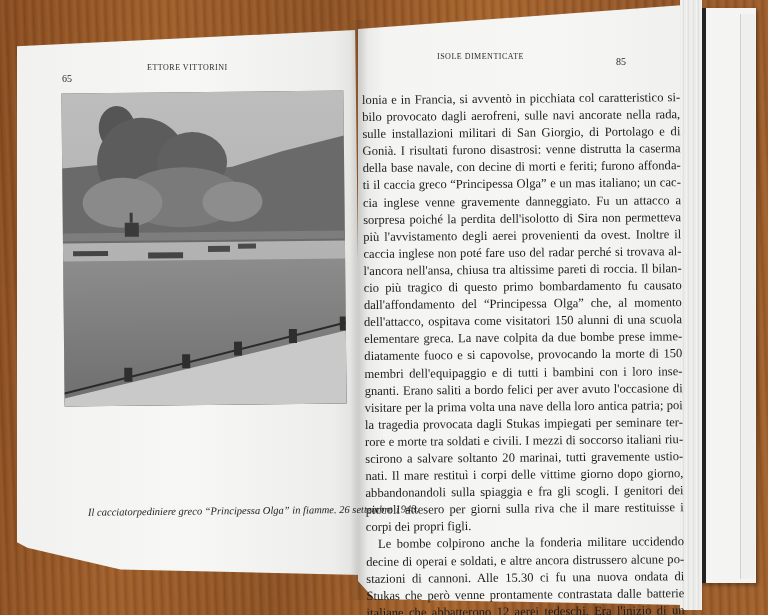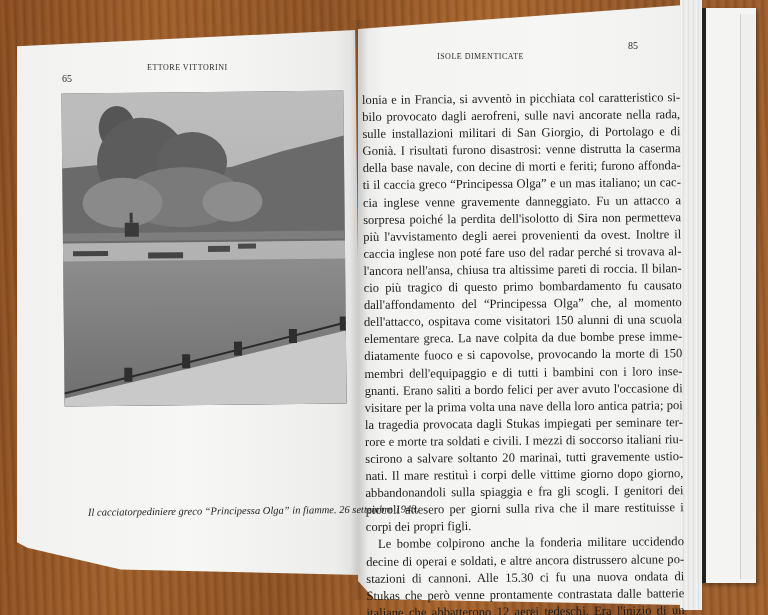--- a/index.html
+++ b/index.html
@@ -124,21 +124,21 @@
     <rect x="118" y="262" width="8" height="14" fill="#2e2e2e"></rect>
     <rect x="170" y="250" width="8" height="14" fill="#2e2e2e"></rect>
     <rect x="225" y="238" width="8" height="14" fill="#2e2e2e"></rect>
     <rect x="276" y="226" width="6" height="14" fill="#2e2e2e"></rect>
   </svg>
 </div>
 
 <div class="caption">Il cacciatorpediniere greco “Principessa Olga” in fiamme. 26 settembre 1943.</div>
 
 <div class="running-head" style="left:437px; top:52px;">ISOLE DIMENTICATE</div>
-<div class="folio" style="left:616px; top:40px;margin-left:12px;">85</div>
+<div class="folio" style="left:616px; top:56px;">85</div>
 
 <div class="text-block">
   <span class="text-line">lonia e in Francia, si avventò in picchiata col caratteristico si-</span>
   <span class="text-line">bilo provocato dagli aerofreni, sulle navi ancorate nella rada,</span>
   <span class="text-line">sulle installazioni militari di San Giorgio, di Portolago e di</span>
   <span class="text-line">Gonià. I risultati furono disastrosi: venne distrutta la caserma</span>
   <span class="text-line">della base navale, con decine di morti e feriti; furono affonda-</span>
   <span class="text-line">ti il caccia greco “Principessa Olga” e un mas italiano; un cac-</span>
   <span class="text-line">cia inglese venne gravemente danneggiato. Fu un attacco a</span>
   <span class="text-line">sorpresa poiché la perdita dell'isolotto di Sira non permetteva</span>

